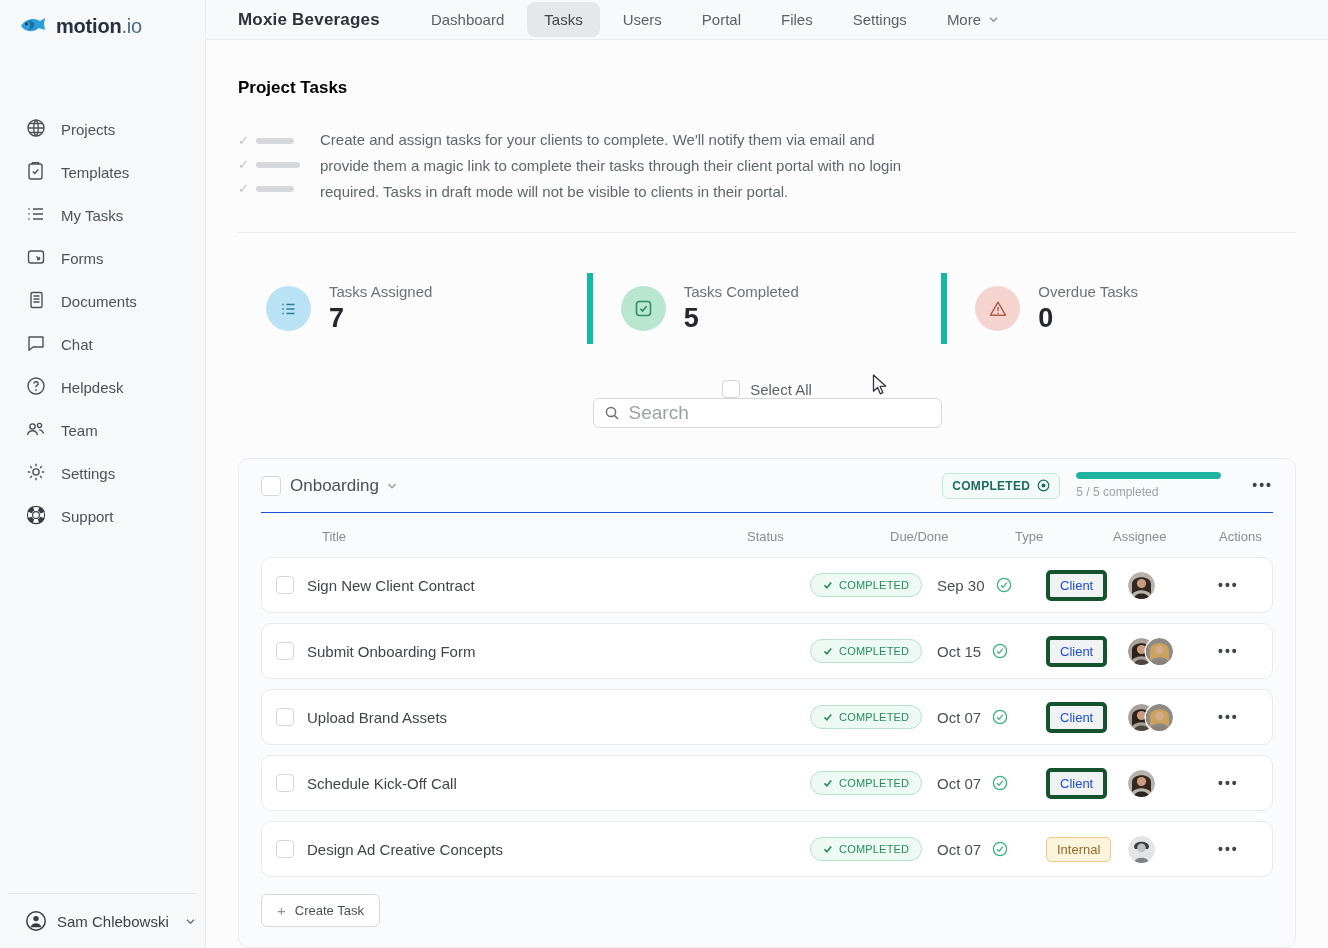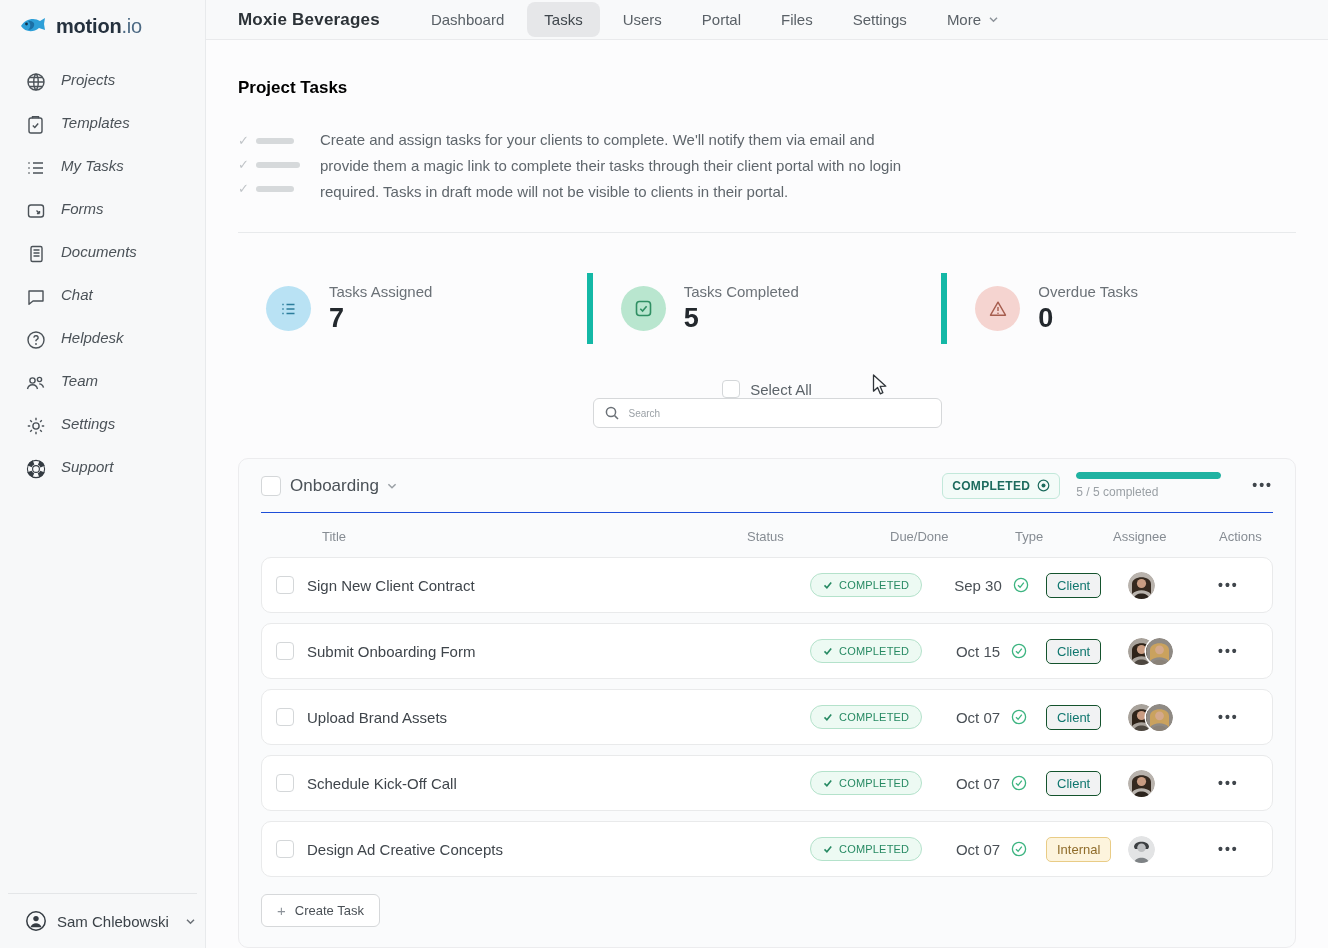--- a/index.html
+++ b/index.html
@@ -4,28 +4,28 @@
 <style>
   * { margin:0; padding:0; box-sizing:border-box; }
   html,body { width:1328px; height:948px; overflow:hidden; }
   body {
     font-family:"Liberation Sans","DejaVu Sans",sans-serif;
     background:#fcfcfd; color:#3d444a; display:flex;
   }
   
   .sidebar {
     width:206px; min-width:206px; height:948px; background:#f7f8f9;
-    border-right:1px solid #e8eaec; display:flex; flex-direction:column;
+    border-right:1px solid #e8eaec; display:flex; flex-direction:column;gap:46px;
   }
   .logo-row { display:flex; align-items:center; gap:8px; padding:14px 0 10px 18px; }
   .logo-text { font-size:20px; font-weight:bold; color:#25313e; letter-spacing:-0.2px; }
   .logo-text .lite { font-weight:normal; color:#4d6a84; }
   .side-nav { margin-top:12px; flex:1; }
-  .side-item { display:flex; align-items:flex-start; gap:15px; padding:11px 0 11px 25px;
-    font-size:15px; color:#4b5258; cursor:pointer;font-style:italic; }
+  .side-item { display:flex; align-items:flex-end; gap:15px; padding:11px 0 11px 25px;
+    font-size:15px; color:#4b5258; cursor:pointer; }
   .side-icon { width:21px; height:21px; display:inline-flex; align-items:center; justify-content:center; color:#4b5258; }
   .side-user { border-top:1px solid #e4e6e8; margin:0 8px; padding:16px 0 16px 17px;
     display:flex; align-items:center; gap:10px; font-size:15px; color:#3b4248; cursor:pointer; }
   
   .main { flex:1; position:relative; display:flex; flex-direction:column; }
   .topnav {
     height:55px; background:#f8f9fa; border-bottom:1px solid #e9eaec;
     display:flex; align-items:center; padding-left:32px; gap:6px;
   }
   .project-name { font-size:17px; font-weight:bold; color:#2c3237; margin-right:28px; letter-spacing:0.2px; }
@@ -51,21 +51,21 @@
   .stat-circle.green { background:#b9e6cf; color:#2f8f63; }
   .stat-circle.pink { background:#f5d4d0; color:#a65d4e; }
   .stat-label { font-size:15px; color:#6b7177; }
   .stat-value { font-size:27px; font-weight:bold; color:#23282d; margin-top:3px; }
   
   .toolbar { display:flex; align-items:center; justify-content:space-between; margin-top:36px;flex-direction:column; }
   .select-all { display:flex; align-items:center; gap:10px; font-size:15px; color:#5c6369; }
   .checkbox { width:18px; height:18px; border:1px solid #d4d7d9; border-radius:4px; background:#fff; cursor:pointer; flex:none; }
   .search-box { width:349px; height:30px; border:1px solid #d6d8da; border-radius:6px; background:#fff;
     display:flex; align-items:center; gap:9px; padding:0 10px; }
-  .search-box input { border:none; outline:none; flex:1; font-size:10px; color:#14532d; background:transparent;
+  .search-box input { border:none; outline:none; flex:1; font-size:19px; color:#14532d; background:transparent;
     font-family:"Liberation Sans","DejaVu Sans",sans-serif; }
   .search-box input::placeholder { color:#9ba1a6; }
   
   .card { margin-top:30px; background:#fafbfc; border:1px solid #ececee; border-radius:10px; padding:13px 22px 20px; }
   .group-header { display:flex; align-items:center; padding-bottom:13px; border-bottom:1px solid #1d4ed8; }
   .group-header .checkbox { width:20px; height:20px; }
   .group-name { font-size:17px; color:#4a5157; margin-left:9px; }
   .group-chev { margin-left:7px; color:#9aa0a5; }
   .group-badge { margin-left:auto; display:flex; align-items:center; gap:7px;
     background:#f3fbf8; border:1px solid #c2e8da; color:#1d6b5e; border-radius:6px;
@@ -74,23 +74,23 @@
   .progress-track { height:7px; border-radius:4px; background:#e4e6e8; overflow:hidden; }
   .progress-fill { height:100%; border-radius:4px; background:#1fb3a2; }
   .progress-label { font-size:12px; color:#9aa0a5; margin-top:6px; }
   .dots { margin-left:31px; color:#3f454b; font-size:14px; letter-spacing:2px; font-weight:bold; cursor:pointer; line-height:7px; }
   .row-grid { display:grid; grid-template-columns:31px 1fr 127px 109px 82px 90px 40px; align-items:center; padding:0 14px; }
   .table-header { height:42px; font-size:13px; color:#868c93; margin-top:2px;gap:16px; }
   .task-row { background:#fff; border:1px solid #e9eaeb; border-radius:10px; height:56px; margin-bottom:10px; }
   .task-title { font-size:15px; color:#3f454b; }
   .pill { display:inline-flex; align-items:center; gap:6px; background:#edfaf3; border:1px solid #b4e2cb;
     color:#278a63; border-radius:999px; padding:5px 12px; font-size:11px; letter-spacing:0.2px; }
-  .due { display:flex; align-items:center; gap:11px; font-size:15px; color:#4a5056;justify-content:center; }
+  .due { display:flex; align-items:center; gap:11px; font-size:15px; color:#4a5056; }
   .type-badge { display:inline-block; font-size:13px; padding:4px 10px; border-radius:5px; }
-  .type-badge.client { background:#f1f2f3; border:1px solid #14532d; color:#0f766e; }
+  .type-badge.client { background:#f1f2f3; border:4px solid #14532d; color:#1d4ed8; }
   .type-badge.internal { background:#fdf4dd; border:1px solid #e9cc86; color:#8f6c2a; }
   .avatars { display:flex; }
   .avatar { width:27px; height:27px; border-radius:50%; overflow:hidden; flex:none; }
   .avatar + .avatar { margin-left:-9px; box-shadow:0 0 0 1.5px #fff; border-radius:50%; }
   .create-task { margin-top:17px; display:inline-flex; align-items:center; gap:9px; background:#fff;
     border:1px solid #d6d8da; border-radius:6px; padding:7px 15px; font-size:13px; color:#4a5056; cursor:pointer;
     font-family:"Liberation Sans","DejaVu Sans",sans-serif; }
   .create-task .plus { color:#8d939a; font-size:15px; }
   .cursor { position:absolute; left:666px; top:374px; pointer-events:none; z-index:50; }
   svg { display:block; }

